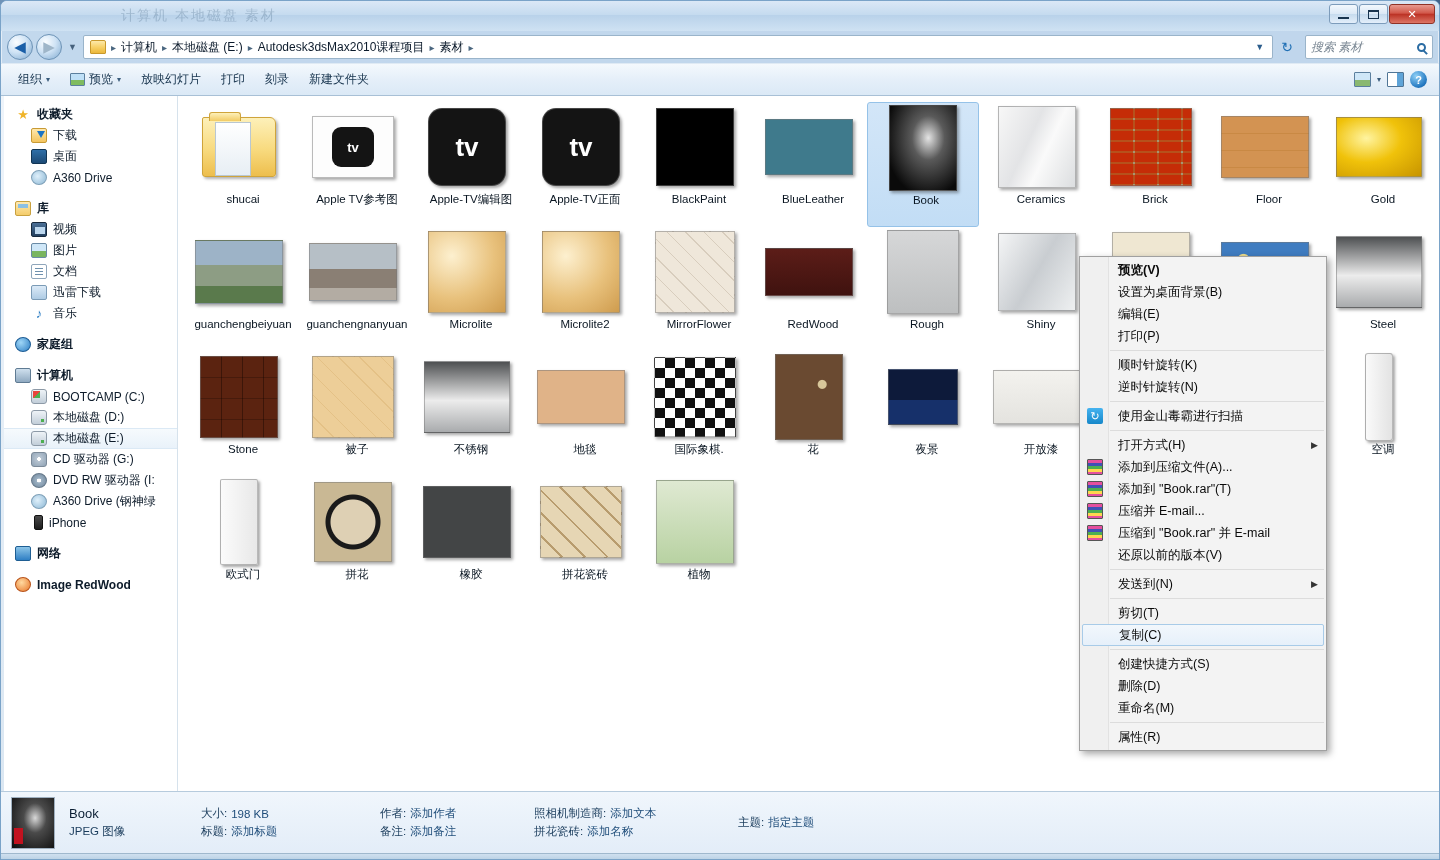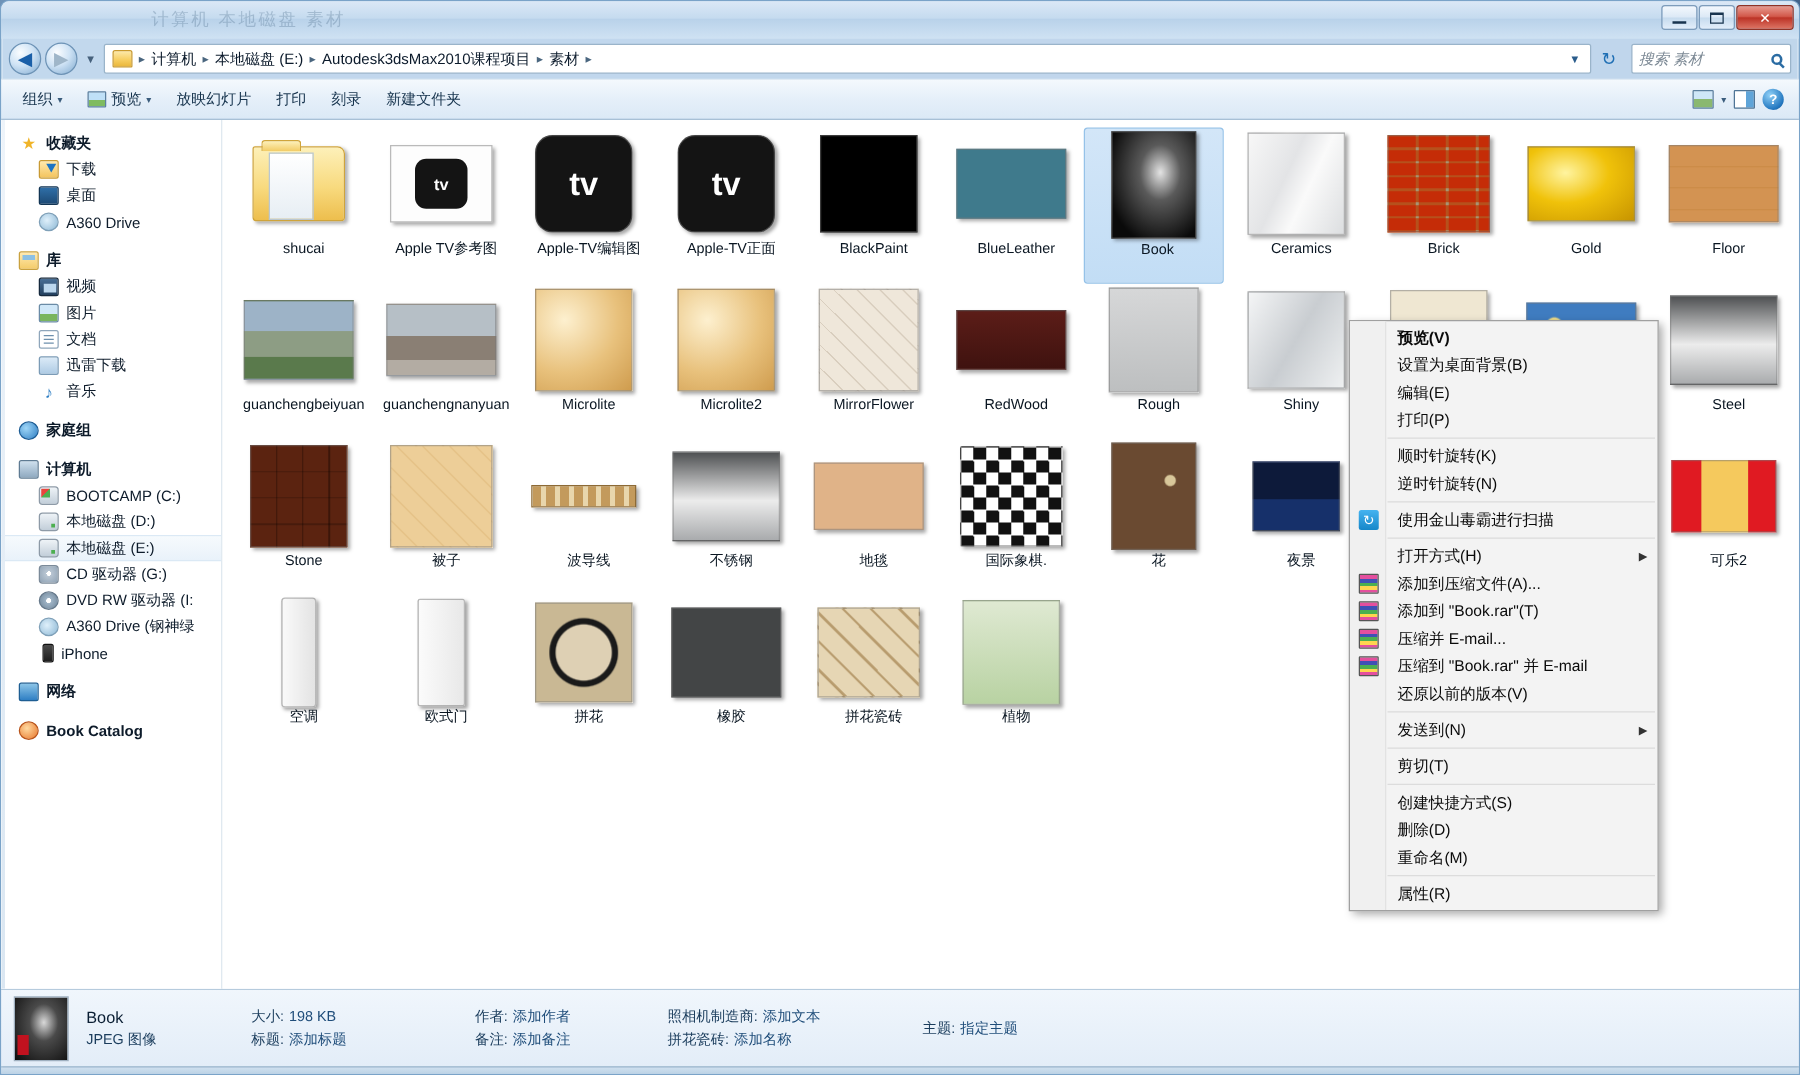--- a/index.html
+++ b/index.html
@@ -425,21 +425,21 @@
         </div>
         <div class="nav-group">
           <div class="nav-head">
             <span class="ic ic-net"></span>
             <span>网络</span>
           </div>
         </div>
         <div class="nav-group">
           <div class="nav-head">
             <span class="ic ic-cat"></span>
-            <span>Book Catalog</span>
+            <span>Image RedWood</span>
           </div>
         </div>
       </div>
 
     <div id="content">
       <div id="grid">
           <div class="tile">
             <div class="thumb-wrap">
               <div class="folder"></div>
             </div>
@@ -496,32 +496,32 @@
             <div class="tlabel">Ceramics</div>
           </div>
           <div class="tile">
             <div class="thumb-wrap">
               <div class="thumb" style="width:82px;height:78px;background:repeating-linear-gradient(to bottom,#e06a2a 0 9px,#cfc2ad 9px 11px),repeating-linear-gradient(to right,#e06a2a 0 22px,#cfc2ad 22px 24px);background-blend-mode:multiply;"></div>
             </div>
             <div class="tlabel">Brick</div>
           </div>
           <div class="tile">
             <div class="thumb-wrap">
+              <div class="thumb" style="width:88px;height:62px;background:repeating-linear-gradient(to bottom,#d39352 0 16px,#c98944 16px 17px);"></div>
+            </div>
+            <div class="tlabel">Floor</div>
+          </div>
+          <div class="tile">
+            <div class="thumb-wrap">
               <div class="thumb" style="width:86px;height:60px;background:radial-gradient(ellipse at 35% 35%,#fff4a0,#f0c20a 45%,#c79400 100%);"></div>
             </div>
             <div class="tlabel">Gold</div>
           </div>
           <div class="tile">
             <div class="thumb-wrap">
-              <div class="thumb" style="width:88px;height:62px;background:repeating-linear-gradient(to bottom,#d39352 0 16px,#c98944 16px 17px);"></div>
-            </div>
-            <div class="tlabel">Floor</div>
-          </div>
-          <div class="tile">
-            <div class="thumb-wrap">
               <div class="thumb" style="width:88px;height:64px;background:linear-gradient(to bottom,#9db3c7 0 38%,#8d9d84 38% 72%,#5a7a4c 72% 100%);"></div>
             </div>
             <div class="tlabel">guanchengbeiyuan</div>
           </div>
           <div class="tile">
             <div class="thumb-wrap">
               <div class="thumb" style="width:88px;height:58px;background:linear-gradient(to bottom,#b6bfc6 0 45%,#8a7f74 45% 78%,#b3aca3 78% 100%);"></div>
             </div>
             <div class="tlabel">guanchengnanyuan</div>
           </div>
@@ -583,26 +583,20 @@
             <div class="thumb-wrap">
               <div class="thumb" style="width:78px;height:82px;background:repeating-linear-gradient(to bottom,#8c5638 0 20px,#6d4129 20px 21px),repeating-linear-gradient(to right,#a5694a 0 20px,#6d4129 20px 21px);background-blend-mode:multiply;"></div>
             </div>
             <div class="tlabel">Stone</div>
           </div>
           <div class="tile">
             <div class="thumb-wrap">
               <div class="thumb" style="width:82px;height:82px;background:repeating-linear-gradient(45deg,#edce98 0 14px,#e4c186 14px 15px),repeating-linear-gradient(-45deg,#edce98 0 14px,#e4c186 14px 15px);"></div>
             </div>
             <div class="tlabel">被子</div>
-          </div>
-          <div class="tile">
-            <div class="thumb-wrap">
-              <div class="thumb" style="width:84px;height:18px;background:repeating-linear-gradient(to right,#c39a5c 0 7px,#e8d6ac 7px 11px);border:1px solid #8d6a35;"></div>
-            </div>
-            <div class="tlabel">波导线</div>
           </div>
           <div class="tile">
             <div class="thumb-wrap">
               <div class="thumb" style="width:86px;height:72px;background:linear-gradient(to bottom,#4e5052,#ececec 55%,#a9abad);"></div>
             </div>
             <div class="tlabel">不锈钢</div>
           </div>
           <div class="tile">
             <div class="thumb-wrap">
               <div class="thumb" style="width:88px;height:54px;background:#e0b388;"></div>
@@ -733,20 +727,23 @@
             <span>还原以前的版本(V)</span>
           </div>
           <div class="msep"></div>
           <div class="mi">
             <span>发送到(N)</span>
             <span class="sub">▶</span>
           </div>
           <div class="msep"></div>
           <div class="mi">
             <span>剪切(T)</span>
+          </div>
+          <div class="mi hl">
+            <span>复制(C)</span>
           </div>
           <div class="msep"></div>
           <div class="mi">
             <span>创建快捷方式(S)</span>
           </div>
           <div class="mi">
             <span>删除(D)</span>
           </div>
           <div class="mi">
             <span>重命名(M)</span>

